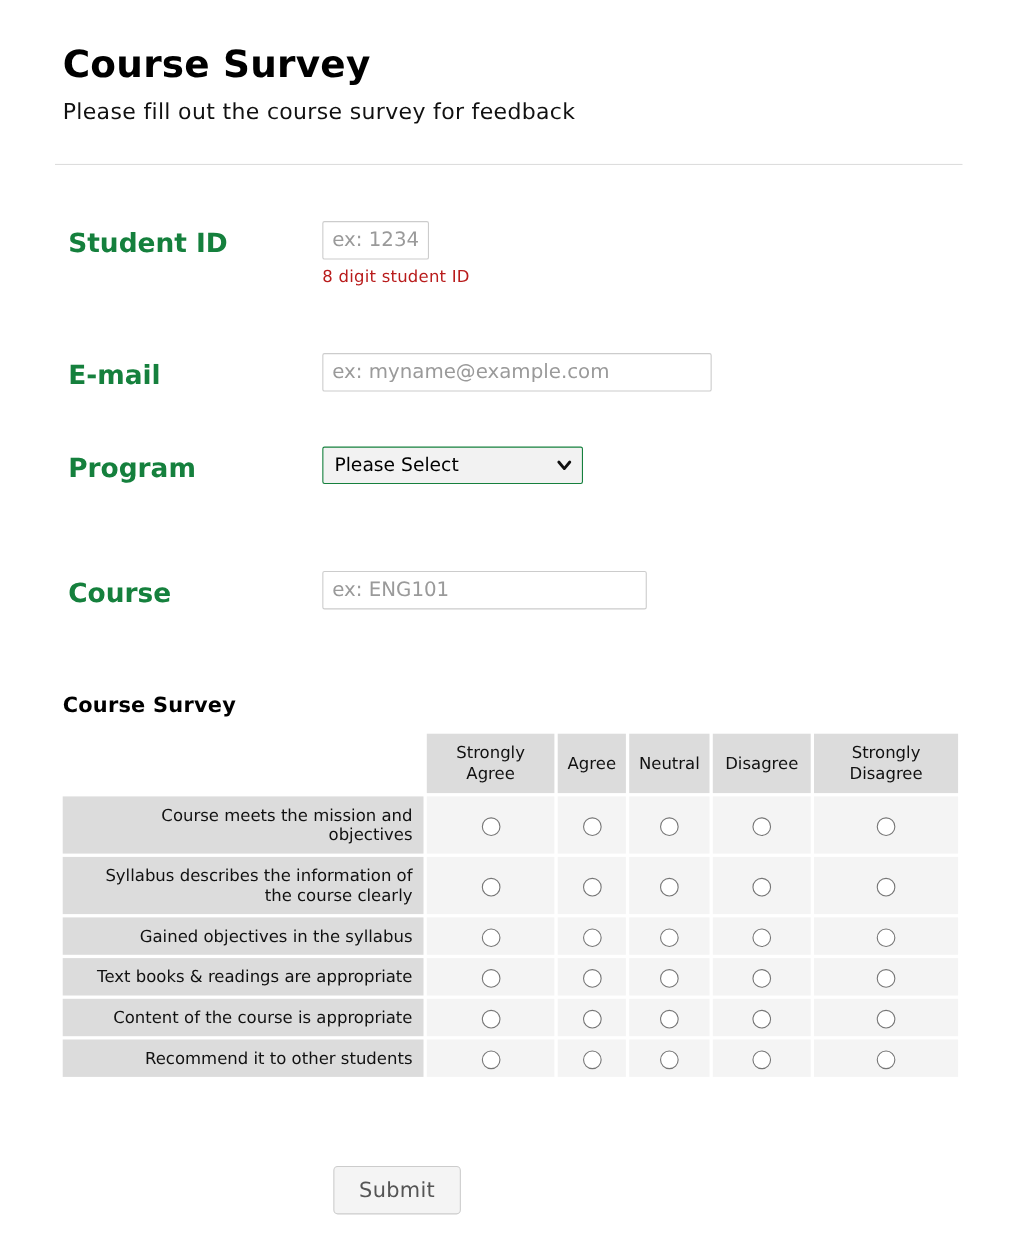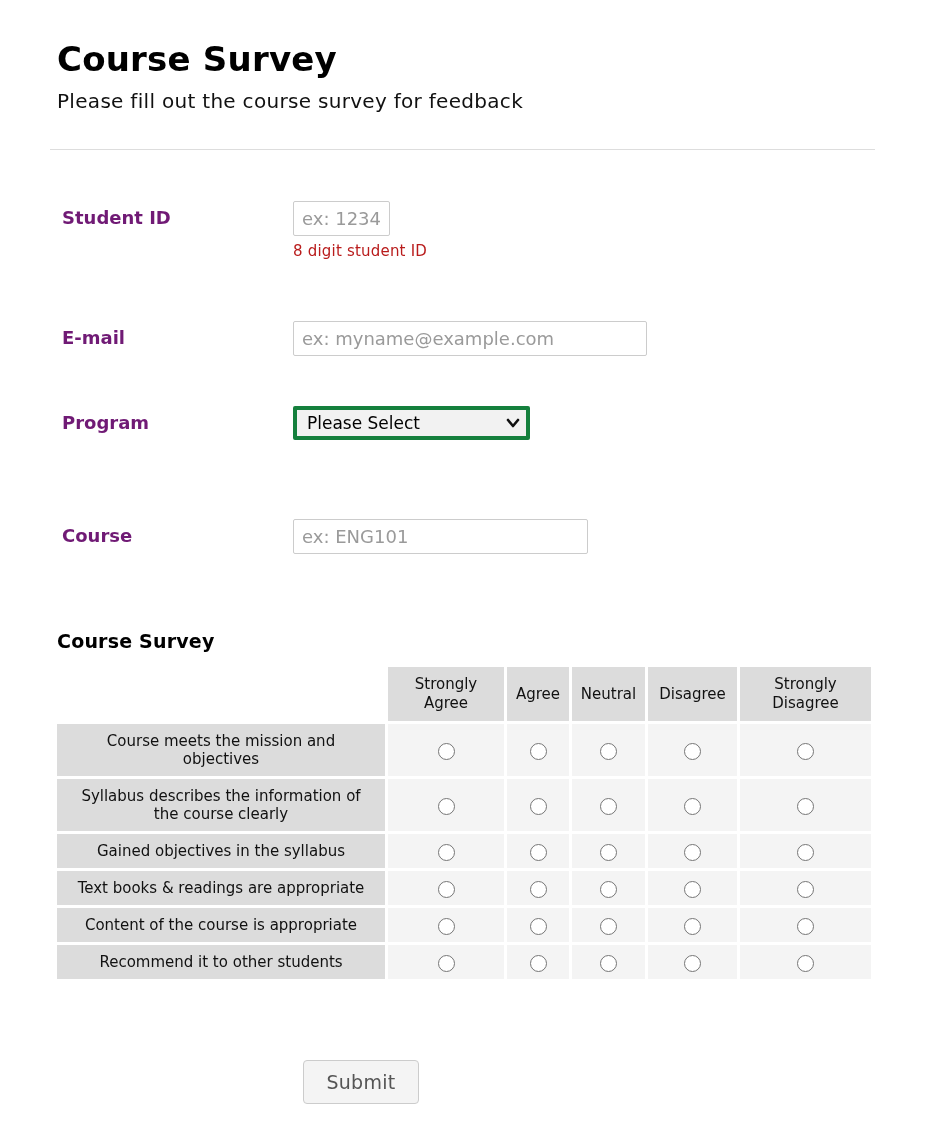--- a/index.html
+++ b/index.html
@@ -28,21 +28,21 @@
 
   
   .form-area { margin-top: 51px; }
   .form-row { display: flex; align-items: flex-start; }
   .form-row.r-student { margin-bottom: 61px; }
   .form-row.r-email   { margin-bottom: 50px; }
   .form-row.r-program { margin-bottom: 79px; }
   .form-row.r-course  { margin-bottom: 76px; }
   .flabel {
     width: 236px; flex: 0 0 236px;
-    font-size: 18px; font-weight: bold; color: #701a75;
+    font-size: 24px; font-weight: bold; color: #15803d;
     padding-top: 6px; padding-left: 5px;
   }
   .text-input {
     font-family: "DejaVu Sans", "Liberation Sans", sans-serif;
     font-size: 18px; color: #333;
     border: 1px solid #ccc; border-radius: 2px;
     background: #fff; height: 35px; padding: 0 8px;
     outline: none;
   }
   .text-input::placeholder { color: #9a9a9a; opacity: 1; }
@@ -53,21 +53,21 @@
     font-size: 15px; color: #b91c1c; margin-top: 6px; letter-spacing: 0.2px;
   }
 
   
   .select-wrap { position: relative; display: inline-block; }
   .program-select {
     -webkit-appearance: none; appearance: none;
     font-family: "DejaVu Sans", "Liberation Sans", sans-serif;
     font-size: 17px; color: #000;
     width: 237px; height: 34px;
-    border: 4px solid #15803d; border-radius: 2px;
+    border: 1px solid #15803d; border-radius: 2px;
     background: #f2f2f2; padding: 0 30px 0 10px;
     outline: none;
   }
   .chevron-down {
     position: absolute; right: 10px; top: 10px;
     pointer-events: none; display: block;
   }
 
   
   .survey-heading {
@@ -86,21 +86,21 @@
   .matrix col.c-sd    { width: 131px; }
   .matrix th {
     background: #dcdcdc; font-weight: normal;
     font-size: 15px; line-height: 19px; color: #111;
     text-align: center; vertical-align: middle;
     padding: 8px 4px; height: 54px;
   }
   .matrix th.corner { background: transparent; }
   .matrix td.rowlabel {
     background: #dcdcdc; font-size: 15px; line-height: 18px; color: #111;
-    text-align: center; vertical-align: middle;
+    text-align: right; vertical-align: middle;
     padding: 8px 10px;
   }
   .matrix td.rcell {
     background: #f4f4f4; text-align: center; vertical-align: middle;
   }
   .radio {
     -webkit-appearance: none; appearance: none;
     width: 17px; height: 17px; border: 1px solid #767676;
     border-radius: 50%; background: #fff;
     display: inline-block; vertical-align: middle; margin: 0;

